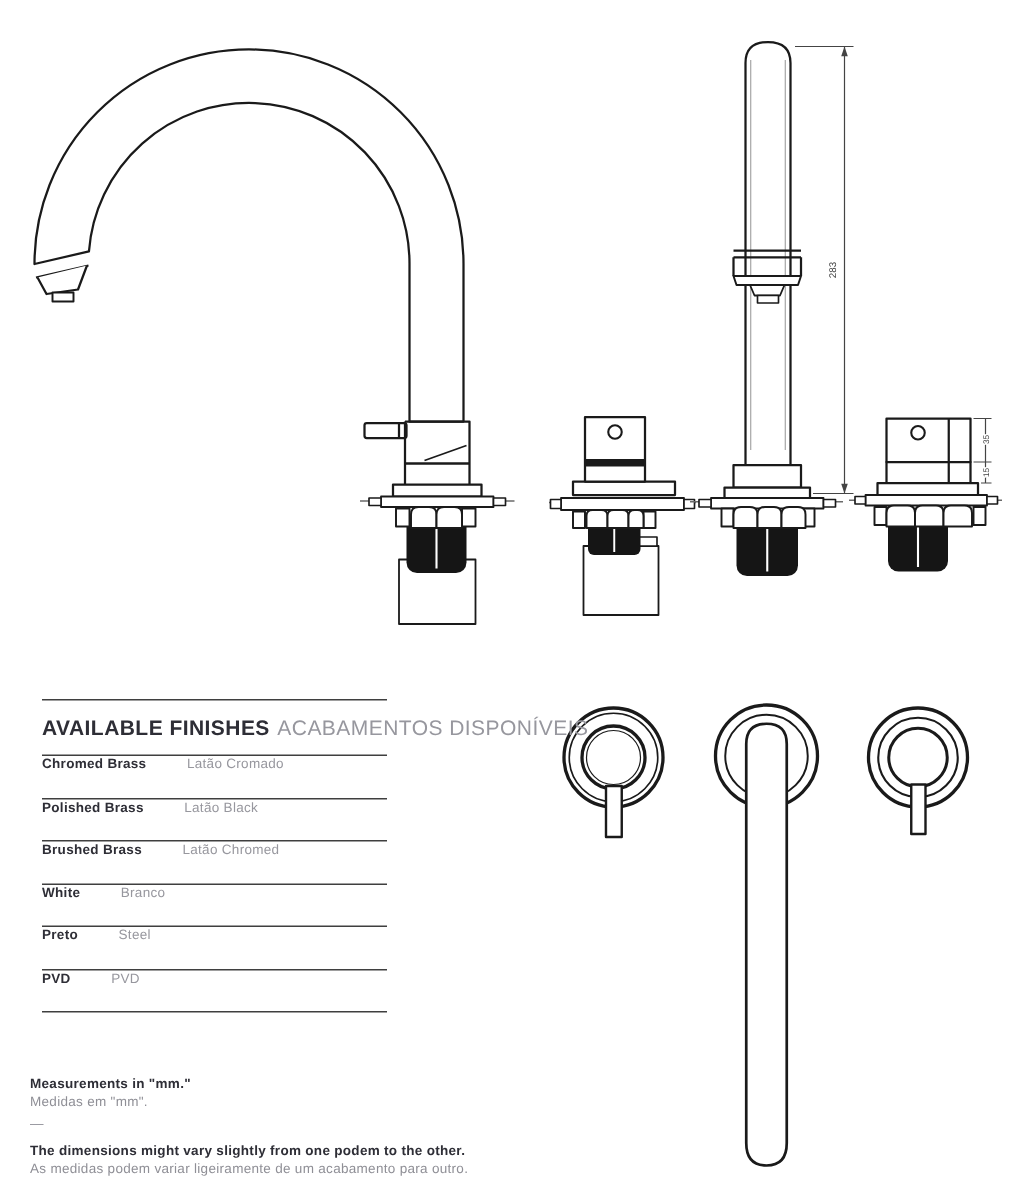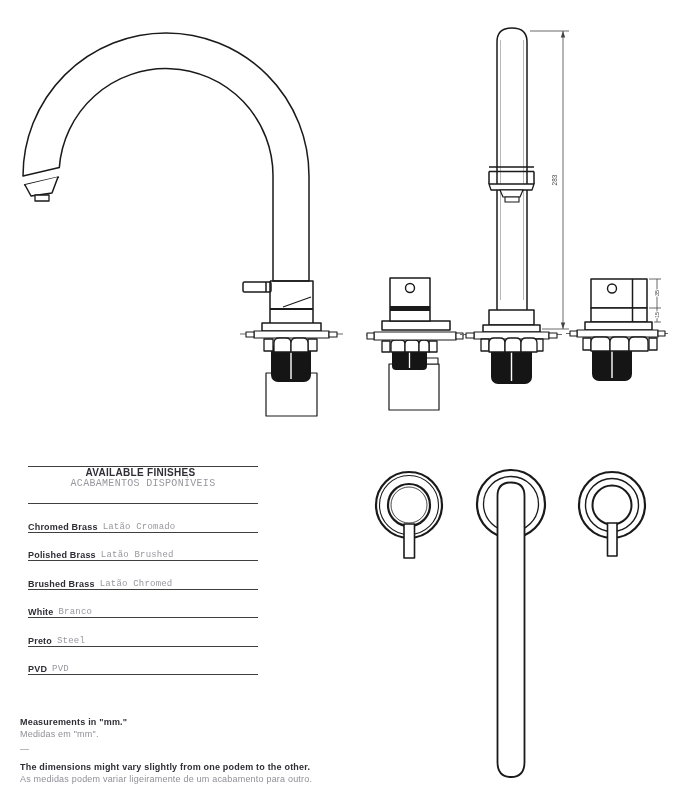--- a/index.html
+++ b/index.html
@@ -10,29 +10,29 @@
   #drawings{position:absolute;left:0;top:0;}
 
   
   .finishes{
     position:absolute;left:28px;top:466px;width:230px;
     border-top:1.5px solid #3f3f3f;
   }
   .f-header{
     height:36px;display:flex;align-items:center;
     border-bottom:1.5px solid #3f3f3f;
-    font-size:10px;letter-spacing:.3px;flex-direction:column;
+    font-size:14px;letter-spacing:.3px;
   }
   .f-row{
-    height:27.5px;display:flex;align-items:flex-end;
+    height:27.5px;display:flex;align-items:flex-start;
     border-bottom:1.5px solid #3f3f3f;
-    font-size:9px;letter-spacing:.2px;
+    font-size:9px;letter-spacing:.2px;gap:22px;
   }
   .en{font-weight:bold;color:#2e2e36;margin-right:5px;white-space:nowrap;}
-  .pt{color:#97979e;white-space:nowrap;font-family:Liberation Mono, monospace;}
+  .pt{color:#97979e;white-space:nowrap;}
 
   
   .notes{position:absolute;left:20px;top:716px;width:360px;}
   .notes p{margin:0;font-size:9px;line-height:12px;letter-spacing:.2px;}
   .n-bold{font-weight:bold;color:#2e2e36;}
   .n-gray{color:#8f8f96;}
   .n-dash{margin-top:3px !important;margin-bottom:6px !important;color:#8f8f96;}
 </style>
 </head>
 <body>
@@ -204,21 +204,21 @@
   <div class="f-header">
     <span class="en">AVAILABLE FINISHES</span>
     <span class="pt">ACABAMENTOS DISPONÍVEIS</span>
   </div>
   <div class="f-row">
     <span class="en">Chromed Brass</span>
     <span class="pt">Latão Cromado</span>
   </div>
   <div class="f-row">
     <span class="en">Polished Brass</span>
-    <span class="pt">Latão Brushed</span>
+    <span class="pt">Latão Black</span>
   </div>
   <div class="f-row">
     <span class="en">Brushed Brass</span>
     <span class="pt">Latão Chromed</span>
   </div>
   <div class="f-row">
     <span class="en">White</span>
     <span class="pt">Branco</span>
   </div>
   <div class="f-row">

